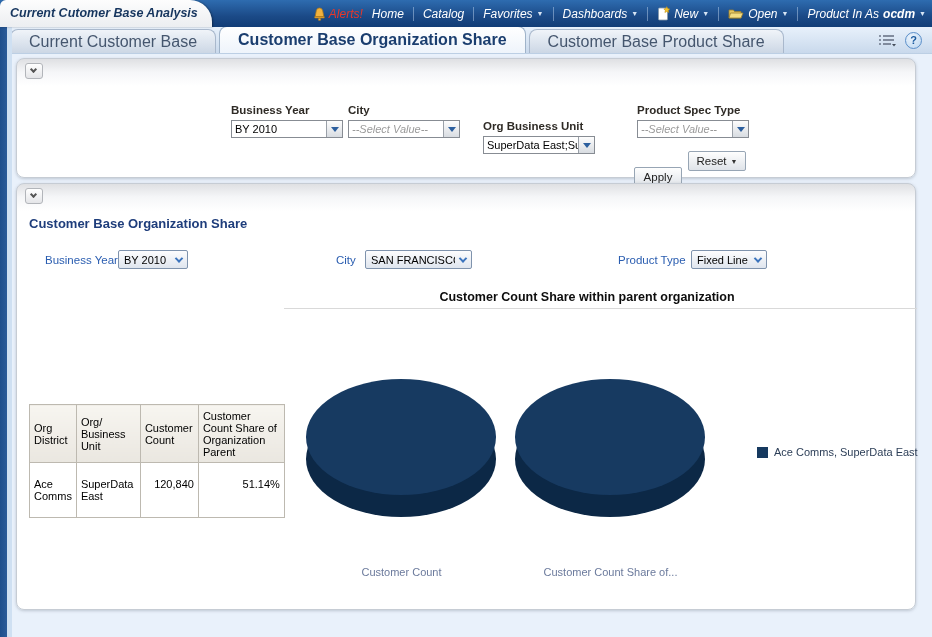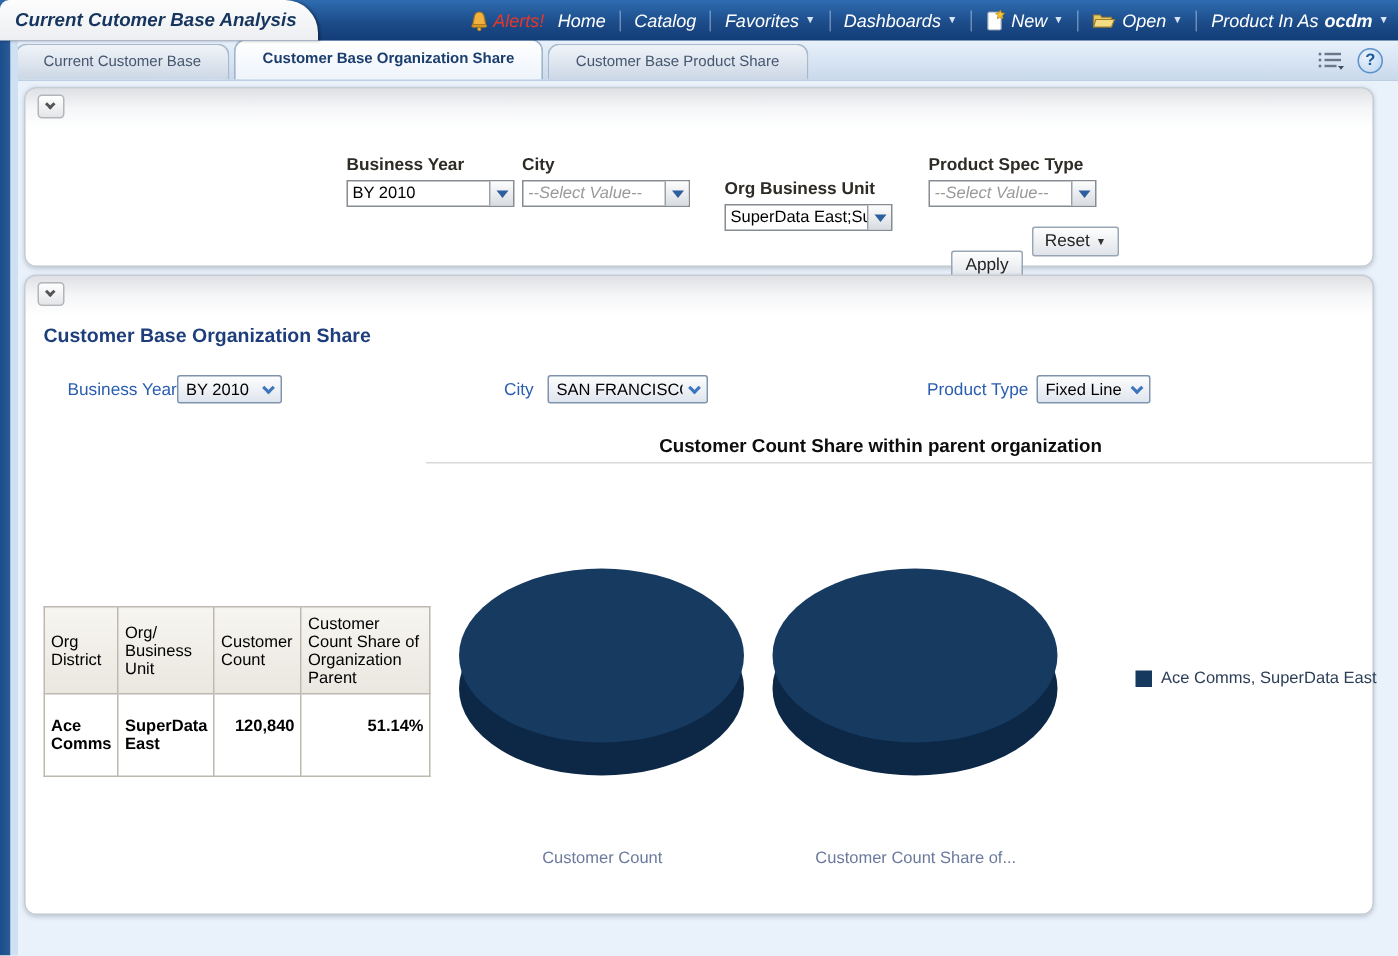--- a/index.html
+++ b/index.html
@@ -28,21 +28,21 @@
   .nav-sep { width:1px; height:14px; background:rgba(200,220,245,.45); }
   .alerts { color:#e8372a; font-size:12px; display:flex; align-items:center; gap:3px; }
   .caret { font-size:7px; color:#d7e5f5; line-height:1; }
   .caret.dark { color:#333; }
   .bold { font-weight:bold; }
 
   
   .tabstrip { position:absolute; left:0; top:27px; width:932px; height:27px;
               background:linear-gradient(#e8f1fb,#c9d9ec); border-bottom:1px solid #bccfe4;
               display:flex; align-items:flex-end; padding-left:10px; z-index:4; }
-  .tab { height:24px; line-height:23px; padding:0 18px; font-size:10px; color:#45566e;
+  .tab { height:24px; line-height:23px; padding:0 18px; font-size:16px; color:#45566e;
          background:linear-gradient(#f0f4f9,#ccd7e5); border:1px solid #a9b8cc;
          border-bottom:none; border-radius:8px 8px 0 0; margin-right:3px;
          white-space:nowrap; cursor:pointer; }
   .tab.active { height:27px; line-height:26px; background:linear-gradient(#ffffff,#eef4fb);
                 font-weight:bold; color:#1b3e6f; border-color:#9fb3c9; }
   .strip-icons { position:absolute; right:10px; top:5px; display:flex; gap:8px;
                  align-items:center; }
   .help-btn { width:17px; height:17px; border-radius:50%; border:1px solid #5b8fc9;
               background:radial-gradient(circle at 35% 30%,#eaf3fc,#bcd6f0);
               color:#1a5a9e; font-size:11px; font-weight:bold; text-align:center;
@@ -100,21 +100,21 @@
   .chart-rule { position:absolute; left:267px; top:124px; width:633px; height:1px;
                 background:#d9d9d9; }
 
   
   table.pivot { position:absolute; left:12px; top:220px; border-collapse:collapse;
                 font-size:11px; color:#000; }
   table.pivot th { background:linear-gradient(#f7f5f0,#eae7e0); border:1px solid #bdb9b0;
                    font-weight:normal; text-align:left; vertical-align:middle;
                    padding:3px 4px; }
   table.pivot td { background:#fff; border:1px solid #bdb9b0; padding:15px 4px;
-                   vertical-align:top;font-weight:bold; }
+                   vertical-align:top; }
   td.num { text-align:right; }
   .c1{width:46px;} .c2{width:64px;} .c3{width:58px;} .c4{width:86px;}
   table.pivot tr.hdr { height:58px; } table.pivot tr.data { height:30px; }
 
   .pie { position:absolute; top:187px; cursor:pointer; }
   .pie-caption { position:absolute; top:382px; width:195px; text-align:center;
                  font-size:11px; color:#6b7a9c; }
   .legend { position:absolute; left:709px; top:262px; display:flex; align-items:center;
             gap:6px;padding-left:31px; }
   .legend .swatch { width:11px; height:11px; background:#16395f; }
@@ -233,21 +233,21 @@
     <div class="pfield" style="left:466px; top:45px;margin-top:16px;">
       <div class="plabel">Org Business Unit</div>
       <div class="combo">
         <span class="txt">SuperData East;Super</span>
         <span class="btn">
             <span class="tri-down"></span>
           </span>
       </div>
     </div>
 
-    <div class="pfield" style="left:602px; top:45px;">
+    <div class="pfield" style="left:620px; top:45px;">
       <div class="plabel">Product Spec Type</div>
       <div class="combo">
         <span class="txt ph">--Select Value--</span>
         <span class="btn">
             <span class="tri-down"></span>
           </span>
       </div>
     </div>
 
     <button class="btn-std" style="left:617px; top:92px; width:48px;margin-top:16px;">Apply</button>

